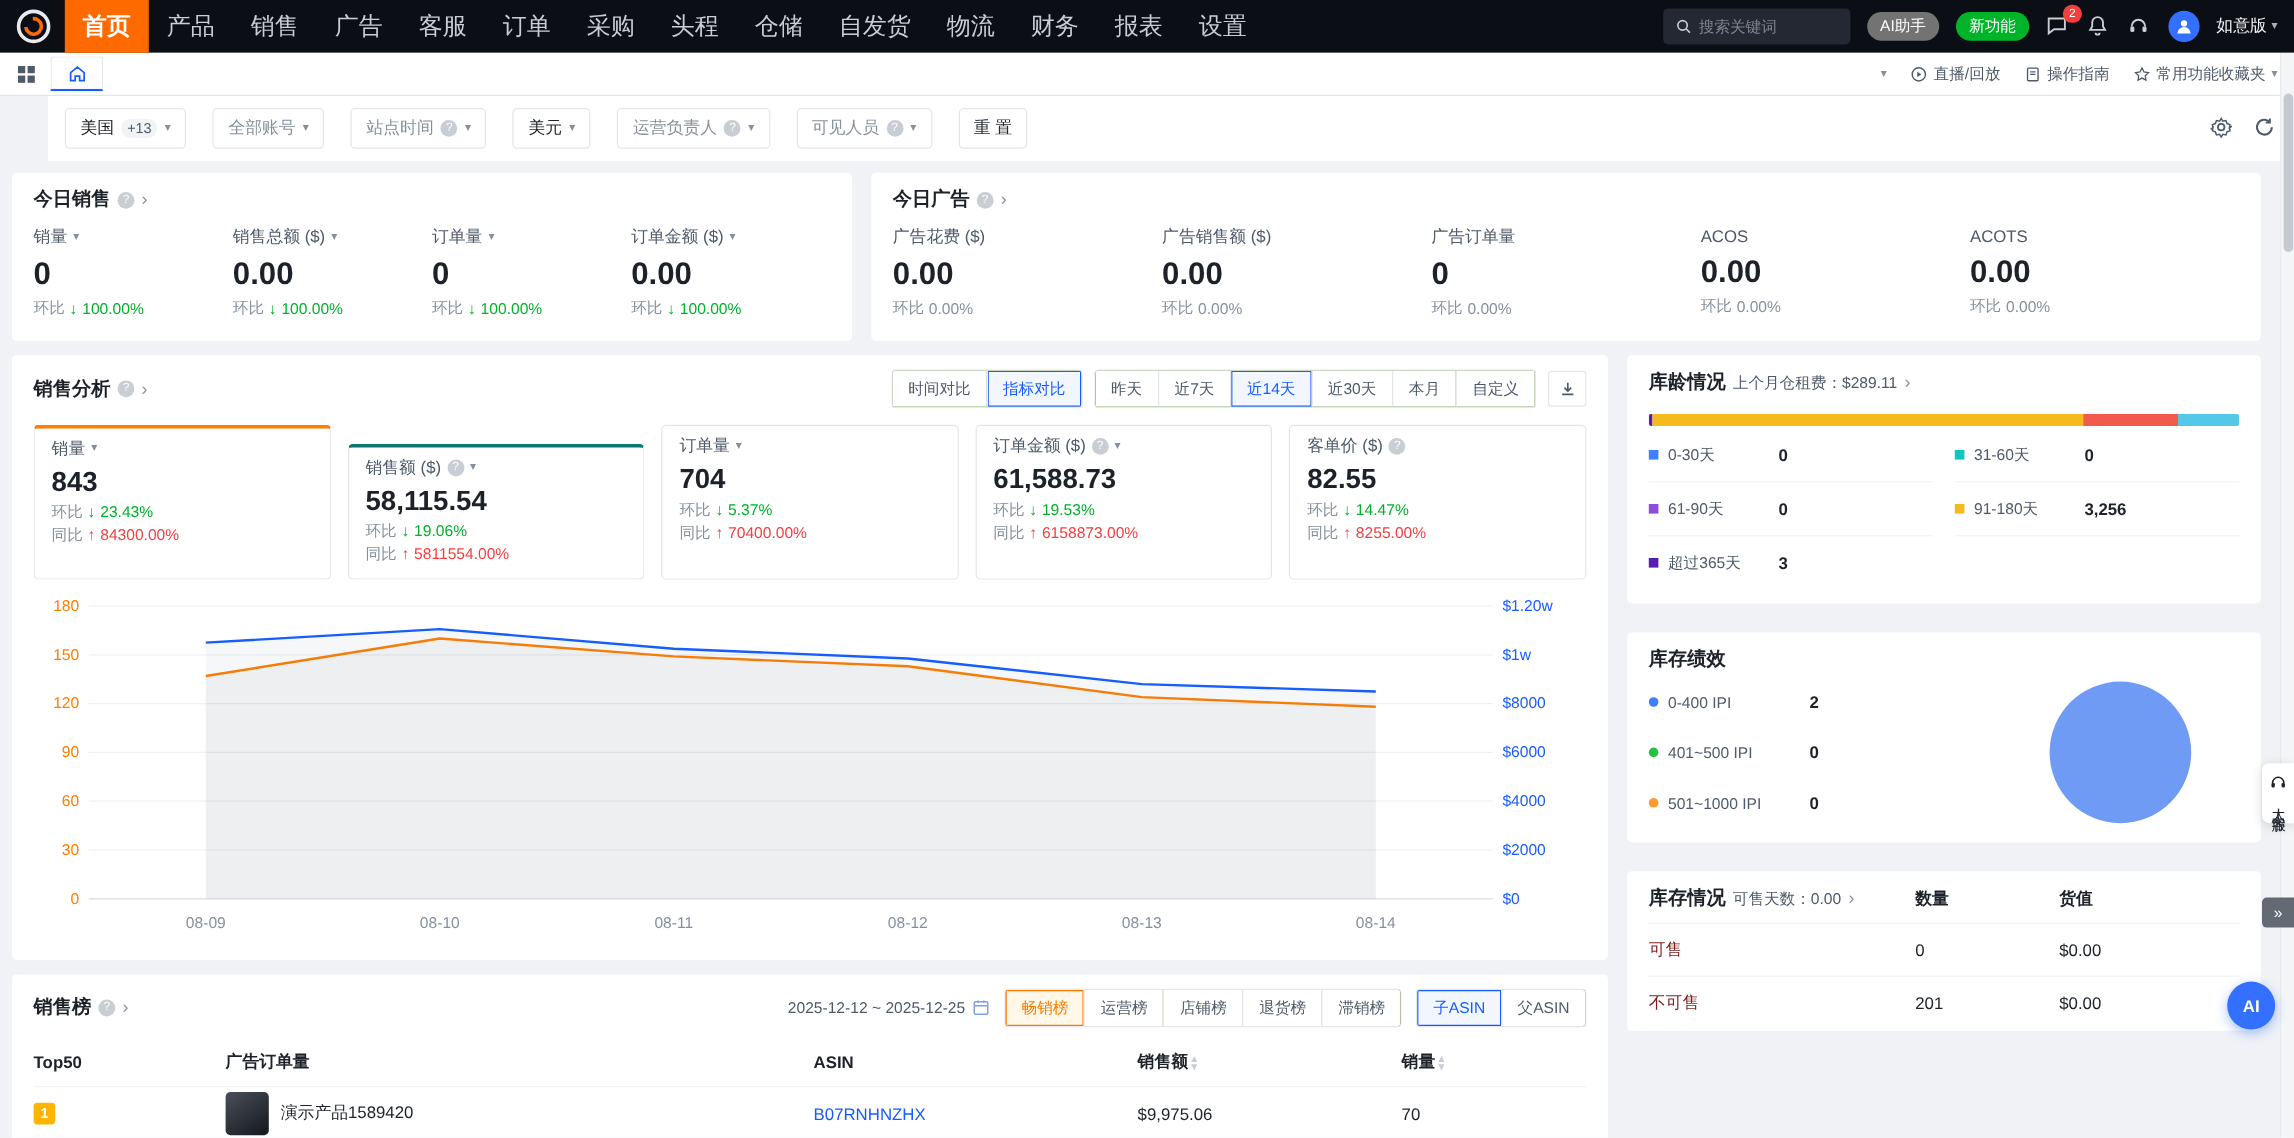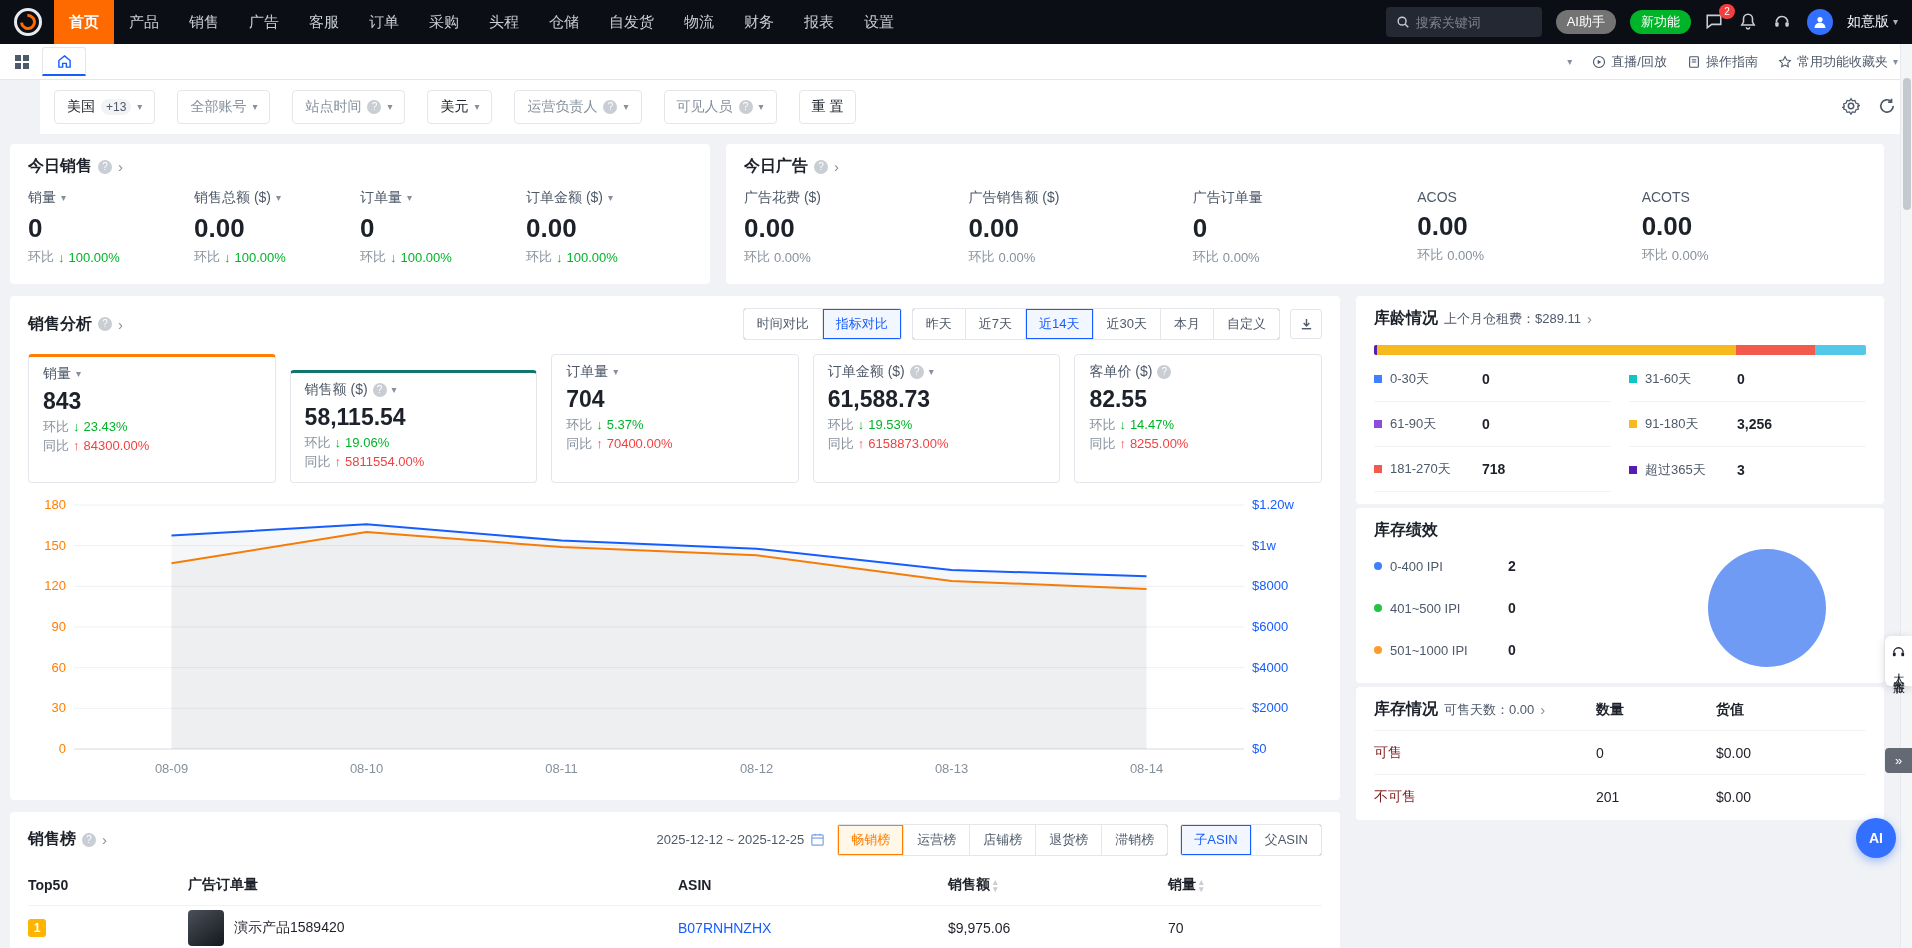--- a/index.html
+++ b/index.html
@@ -9,21 +9,21 @@
     font-family:"Liberation Sans", sans-serif; color:#1d2129; font-size:14px;
   }
   svg text { font-family:"Liberation Sans", sans-serif; }
   button { font-family:inherit; cursor:pointer; }
 
   
   .topnav { height:44px; background:#0b0e14; display:flex; align-items:center; padding:0 14px; }
   .logo { width:28px; height:28px; border-radius:50%; border:3px solid #e8eaee; position:relative; margin-right:12px; flex:none; cursor:pointer; }
   .logo::after { content:""; position:absolute; inset:3px; border-radius:50%; border:3px solid #ff6a00; border-left-color:transparent; transform:rotate(40deg); }
   .menu { display:flex; height:44px; }
-  .nav-item { height:44px; line-height:44px; padding:0 15px; color:#c9cdd4; font-size:15px; cursor:pointer; white-space:nowrap; }
+  .nav-item { height:44px; line-height:44px; padding:0 15px; color:#c9cdd4; font-size:20px; cursor:pointer; white-space:nowrap; }
   .nav-item.active { background:#ff6a00; color:#fff; font-weight:bold; }
   .nav-right { margin-left:auto; display:flex; align-items:center; gap:14px; }
   .search { display:flex; align-items:center; gap:6px; background:#232832; border-radius:4px; height:30px; padding:0 10px; color:#7e8590; width:156px; }
   .search input { background:transparent; border:none; outline:none; color:#c9cdd4; font-size:13px; width:112px; }
   .search input::placeholder { color:#7e8590; }
   .pill { height:24px; line-height:24px; padding:0 11px; border-radius:12px; font-size:13px; color:#fff; border:none; }
   .pill.blue { background:#737373; }
   .pill.green { background:#00b42a; }
   .icon-btn { position:relative; color:#c9cdd4; width:20px; height:20px; cursor:pointer; flex:none; }
   .nbadge { position:absolute; top:-8px; right:-10px; background:#f53f3f; color:#fff; border-radius:8px; font-size:10px; min-width:16px; height:15px; line-height:15px; text-align:center; padding:0 3px; }
@@ -50,21 +50,21 @@
 
   
   .content { padding:10px 28px 0 10px; display:flex; flex-direction:column; gap:12px; }
   .card { background:#fff; border-radius:4px; padding:12px 18px; }
   .row-a { display:flex; gap:16px; }
   .row-a .card { height:140px; }
   .card-ts { width:700px; flex:none; }
   .card-ta { flex:1; }
   .row-b { display:flex; gap:16px; align-items:flex-start; }
   .col-l { width:1330px; flex:none; display:flex; flex-direction:column; gap:12px; }
-  .col-r { flex:1; display:flex; flex-direction:column; gap:4px; }
+  .col-r { flex:1; display:flex; flex-direction:column; gap:24px; }
 
   .card-head { display:flex; align-items:center; gap:6px; }
   .card-title { font-size:16px; font-weight:bold; }
   .chev { color:#86909c; font-size:15px; cursor:pointer; line-height:1; }
   .sub-note { font-size:13px; color:#4e5969; margin-left:0; }
 
   
   .tmetrics { display:flex; margin-top:12px; }
   .tm { flex:1; }
   .tm-label { font-size:14px; color:#4e5969; display:flex; align-items:center; gap:5px; cursor:pointer; }
@@ -677,25 +677,20 @@
               <span class="sw" style="background: rgb(141, 78, 218);"></span>
               <span class="lg-label">61-90天</span>
               <span class="lg-val">0</span>
             </div>
           <div class="lg-item">
               <span class="sw" style="background: rgb(247, 186, 30);"></span>
               <span class="lg-label">91-180天</span>
               <span class="lg-val">3,256</span>
             </div>
           <div class="lg-item">
-              <span class="sw" style="background: rgb(242, 91, 75);"></span>
-              <span class="lg-label">181-270天</span>
-              <span class="lg-val">718</span>
-            </div>
-          <div class="lg-item">
               <span class="sw" style="background: rgb(85, 29, 176);"></span>
               <span class="lg-label">超过365天</span>
               <span class="lg-val">3</span>
             </div>
         </div>
       </section>
 
       <section class="card">
         <div class="card-head">
           <span class="card-title">库存绩效</span>

